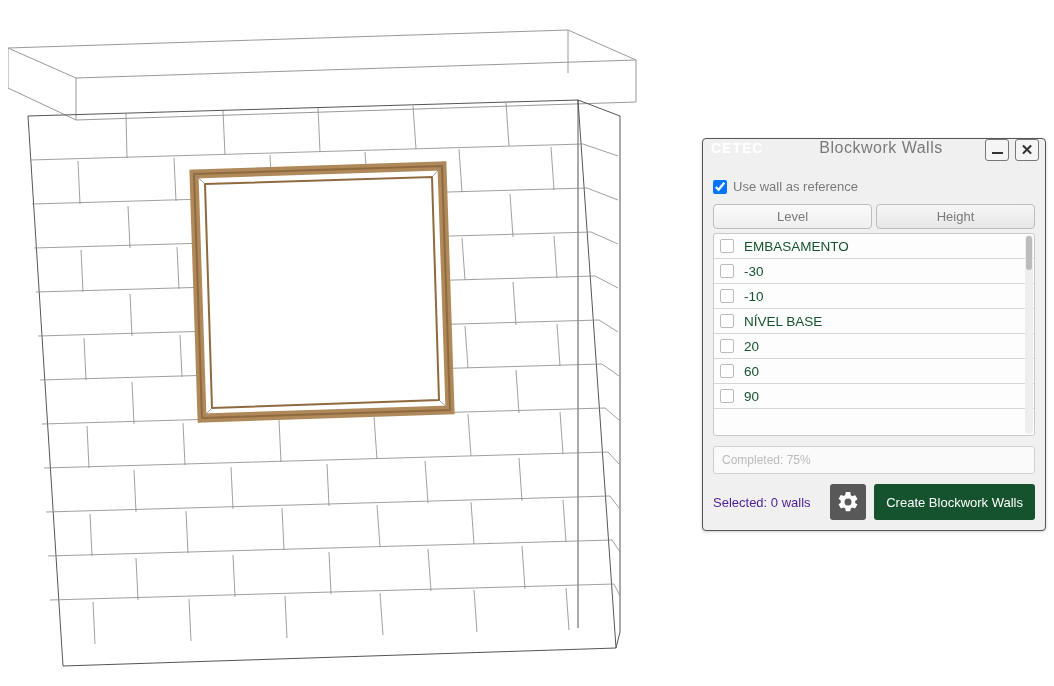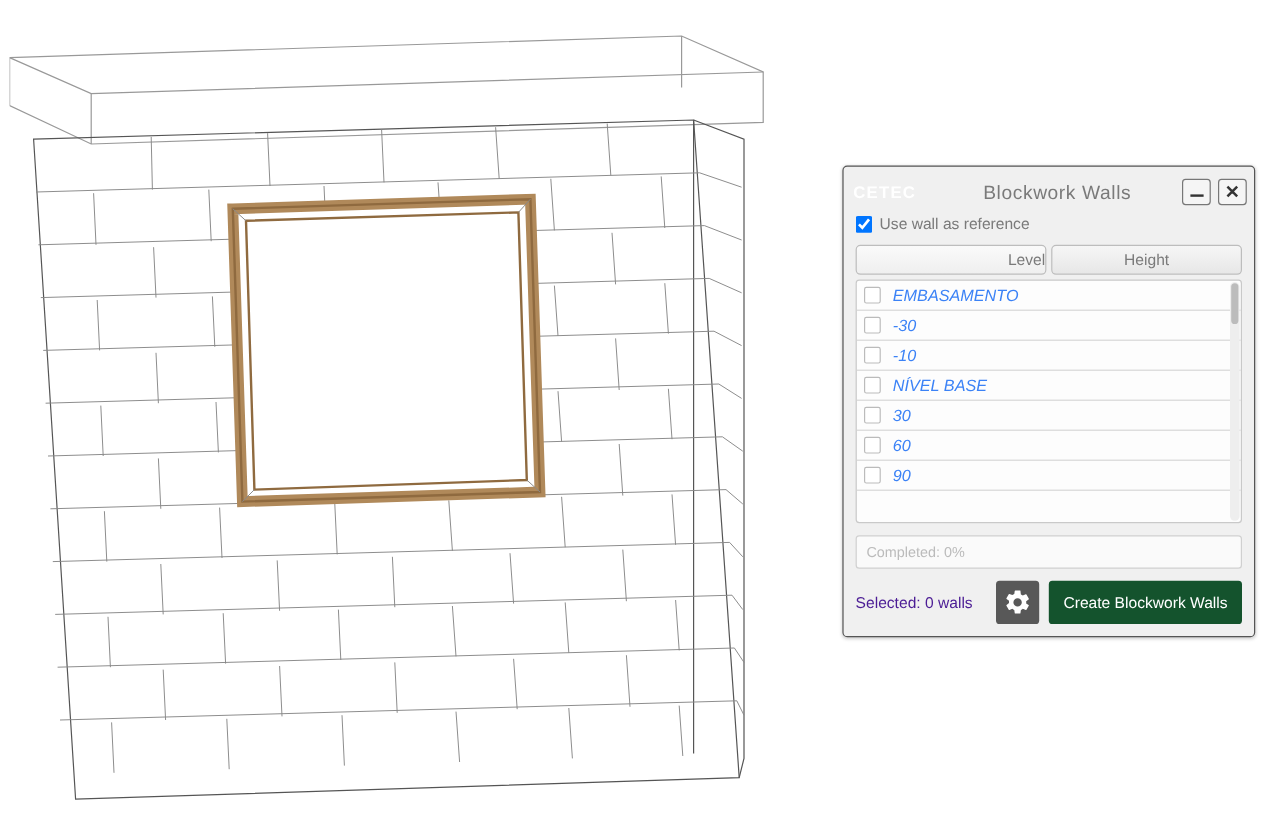--- a/index.html
+++ b/index.html
@@ -32,21 +32,21 @@
   top: 138px;
   width: 344px;
   background: #f0f0f0;
   border: 1px solid #555;
   border-radius: 4px;
   box-shadow: 0 1px 3px rgba(0,0,0,.2);
   color: #7a7a7a;
 }
 .titlebar {
   display: flex;
-  align-items: flex-end;
+  align-items: flex-start;
   height: 32px;
   padding: 0 6px 0 8px;
   gap: 6px;
 }
 .logo {
   width: 66px;
   height: 20px;
 }
 .title {
   flex: 1;
@@ -103,21 +103,20 @@
   border-radius: 4px;
   padding: 4px 0;
   text-align: center;
   font-size: 13px;
   color: #7a7a7a;
   cursor: pointer;
   background: linear-gradient(#f6f6f6, #e7e7e7);
 }
 .tab.active {
   background: linear-gradient(#fafafa, #efefef);
-  text-align: right;
 }
 .list-wrap {
   position: relative;
   border: 1px solid #c9c9c9;
   border-radius: 3px;
   height: 203px;
   overflow: hidden;
   background: #fdfdfd;
 }
 .list {
@@ -134,22 +133,21 @@
 .list li:last-child { border-bottom: none; }
 .chk {
   width: 14px; height: 14px;
   border: 1px solid #bbb;
   border-radius: 2px;
   background: #fff;
   display: inline-block;
 }
 .li-label {
   font-size: 13.5px;
-  color: #3b82f6;
-  font-style: italic;
+  color: #14532d;
 }
 .scroll-track {
   position: absolute;
   right: 1px; top: 1px; bottom: 1px;
   width: 8px;
   background: #eeeeee;
   border-radius: 4px;
 }
 .scroll-thumb {
   position: absolute;
@@ -393,37 +391,37 @@
         <li>
             <span class="chk"></span>
             <span class="li-label">-10</span>
           </li>
         <li>
             <span class="chk"></span>
             <span class="li-label">NÍVEL BASE</span>
           </li>
         <li>
             <span class="chk"></span>
-            <span class="li-label">30</span>
+            <span class="li-label">20</span>
           </li>
         <li>
             <span class="chk"></span>
             <span class="li-label">60</span>
           </li>
         <li>
             <span class="chk"></span>
             <span class="li-label">90</span>
           </li>
         <li></li>
       </ul>
       <div class="scroll-track">
         <div class="scroll-thumb"></div>
       </div>
     </div>
-    <div class="progress-box">Completed: 0%</div>
+    <div class="progress-box">Completed: 75%</div>
     <div class="footer">
       <div class="sel-label">Selected: 0 walls</div>
       <div class="gear-btn">
         <svg width="24" height="24" viewBox="0 0 24 24">
           <path d="M19.14,12.94a7.14,7.14,0,0,0,.05-.94,7.14,7.14,0,0,0-.05-.94l2.03-1.58a.5.5,0,0,0,.12-.64l-1.92-3.32a.5.5,0,0,0-.6-.22l-2.39.96a7.03,7.03,0,0,0-1.62-.94l-.36-2.54A.5.5,0,0,0,13.9,2h-3.8a.5.5,0,0,0-.5.42L9.24,4.96a7.03,7.03,0,0,0-1.62.94l-2.39-.96a.5.5,0,0,0-.6.22L2.71,8.48a.5.5,0,0,0,.12.64l2.03,1.58a7.14,7.14,0,0,0-.05.94,7.14,7.14,0,0,0,.05.94L2.83,14.16a.5.5,0,0,0-.12.64l1.92,3.32a.5.5,0,0,0,.6.22l2.39-.96a7.03,7.03,0,0,0,1.62.94l.36,2.54a.5.5,0,0,0,.5.42h3.8a.5.5,0,0,0,.5-.42l.36-2.54a7.03,7.03,0,0,0,1.62-.94l2.39.96a.5.5,0,0,0,.6-.22l1.92-3.32a.5.5,0,0,0-.12-.64ZM12,15.5A3.5,3.5,0,1,1,15.5,12,3.5,3.5,0,0,1,12,15.5Z"></path>
         </svg>
       </div>
       <button class="create-btn">Create Blockwork Walls</button>
     </div>
   </div>

